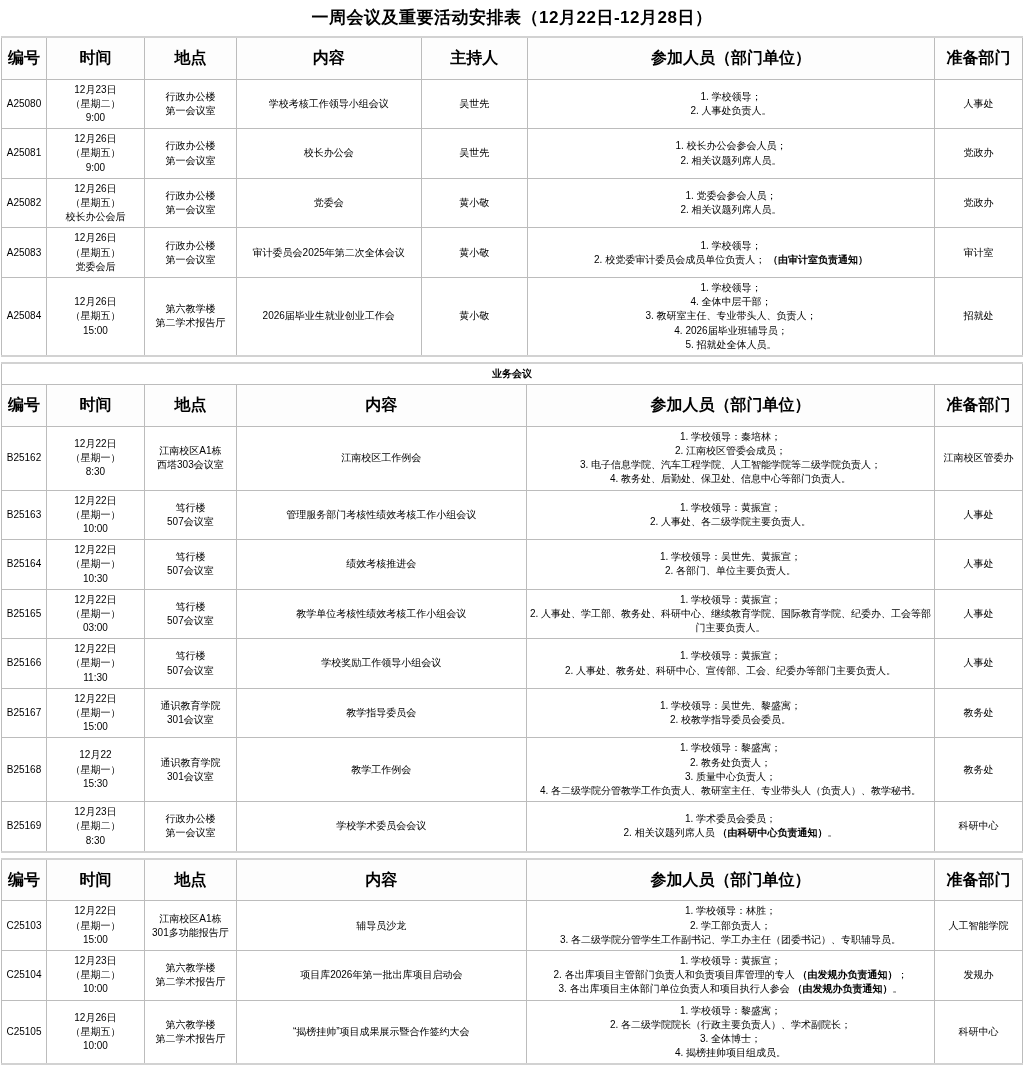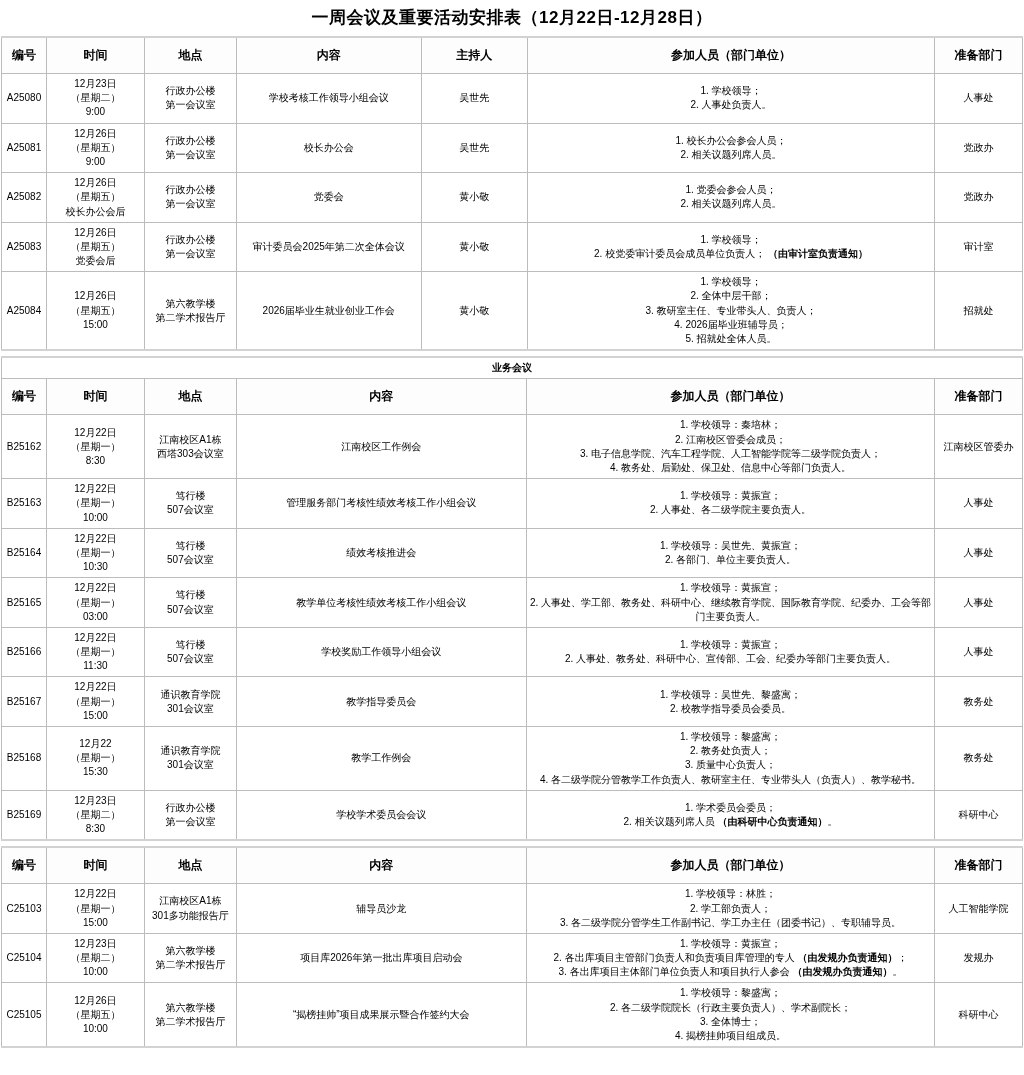--- a/index.html
+++ b/index.html
@@ -7,21 +7,21 @@
   .page{width:1024px;height:1075px;box-sizing:border-box;overflow:hidden;
     padding:0 1px;background:#fff;}
   .title{font-size:17px;font-weight:bold;text-align:center;margin:0;
     padding:6px 0 7px;letter-spacing:.5px;border-radius:8px;}
   table.sched{width:100%;border-collapse:collapse;table-layout:fixed;
     margin:0 0 5px 0;border:1px solid #b9b9b9;
     border-top:2px solid #d2d2d2;border-bottom:2px solid #d2d2d2;}
   table.sched td,table.sched th{border:1px solid #bcbcbc;font-size:10px;
     text-align:center;vertical-align:middle;padding:3px 2px;line-height:1.42;}
   td.sec-title{font-size:13px;font-weight:bold;padding:7px 0;background:#fff;}
-  table.sched th{font-size:12px;font-weight:bold;padding:9px 2px;background:#fdfdfd;}
+  table.sched th{font-size:16px;font-weight:bold;padding:9px 2px;background:#fdfdfd;}
   td.c-part{text-align:left;padding:4px 7px;}
   td.c-part div{margin:0;}
   .b{font-weight:bold;}
 </style>
 </head>
 <body>
 
 <div class="page">
   <h1 class="title">一周会议及重要活动安排表（12月22日-12月28日）</h1>
   <div id="tables">
@@ -129,21 +129,21 @@
               <div>15:00</div>
             </td>
             <td>
               <div>第六教学楼</div>
               <div>第二学术报告厅</div>
             </td>
             <td>2026届毕业生就业创业工作会</td>
             <td>黄小敬</td>
             <td class="c-part">
               <div><span>1. 学校领导；</span></div>
-              <div><span>2. 全体中层干部；</span></div>
+              <div><span>4. 全体中层干部；</span></div>
               <div><span>3. 教研室主任、专业带头人、负责人；</span></div>
               <div><span>4. 2026届毕业班辅导员；</span></div>
               <div><span>5. 招就处全体人员。</span></div>
             </td>
             <td>招就处</td>
           </tr>
         </tbody>
       </table>
       <table class="sched">
         <colgroup>

